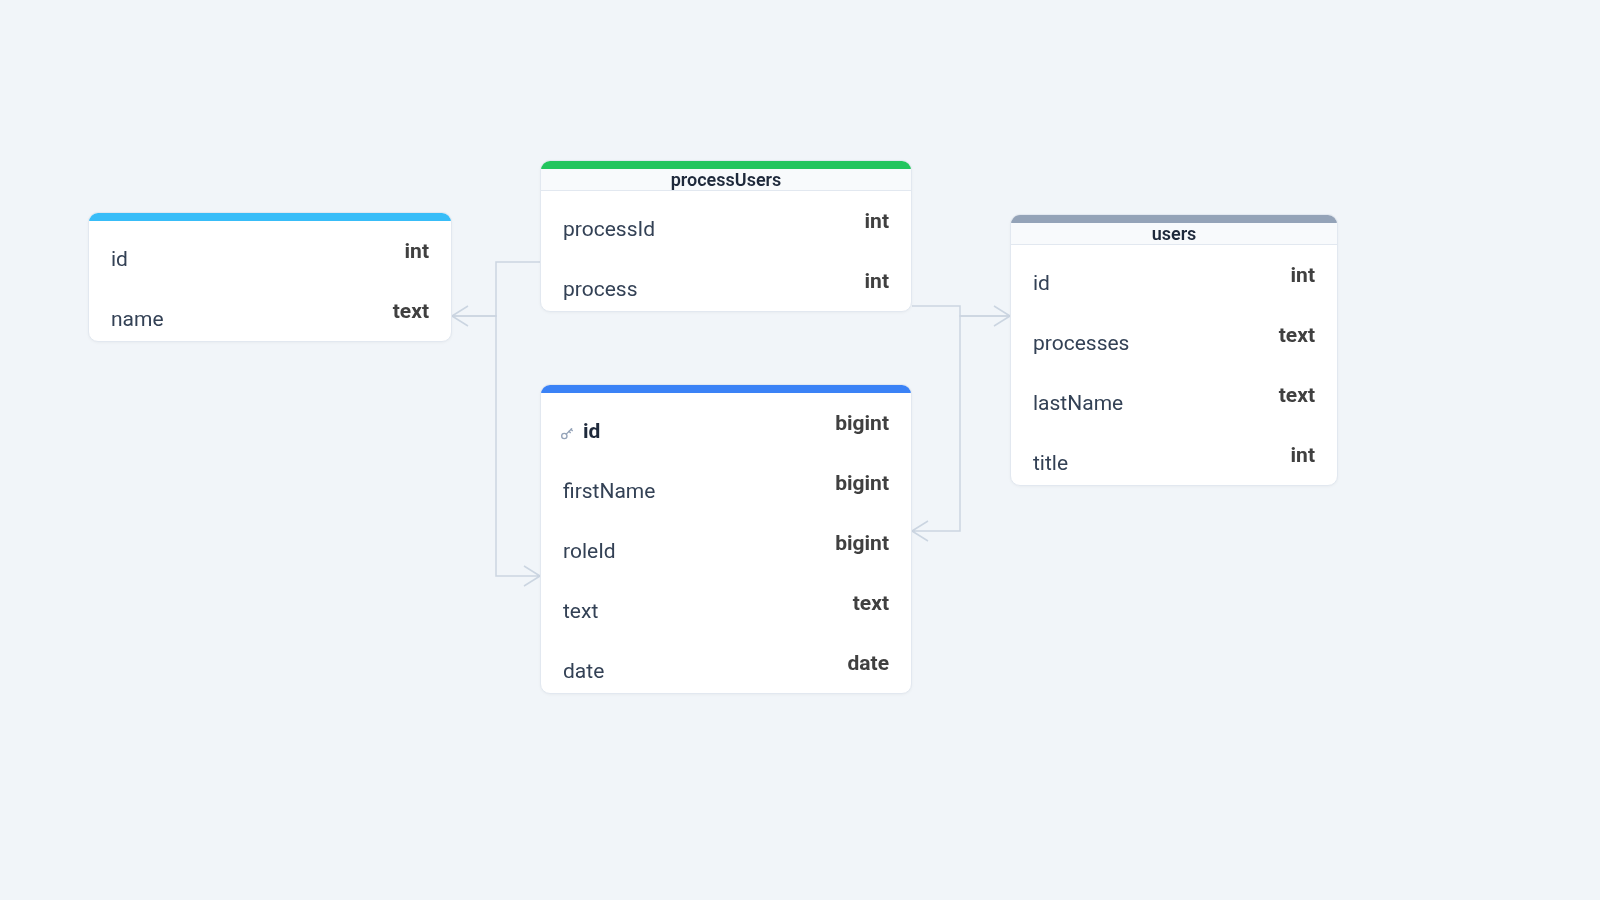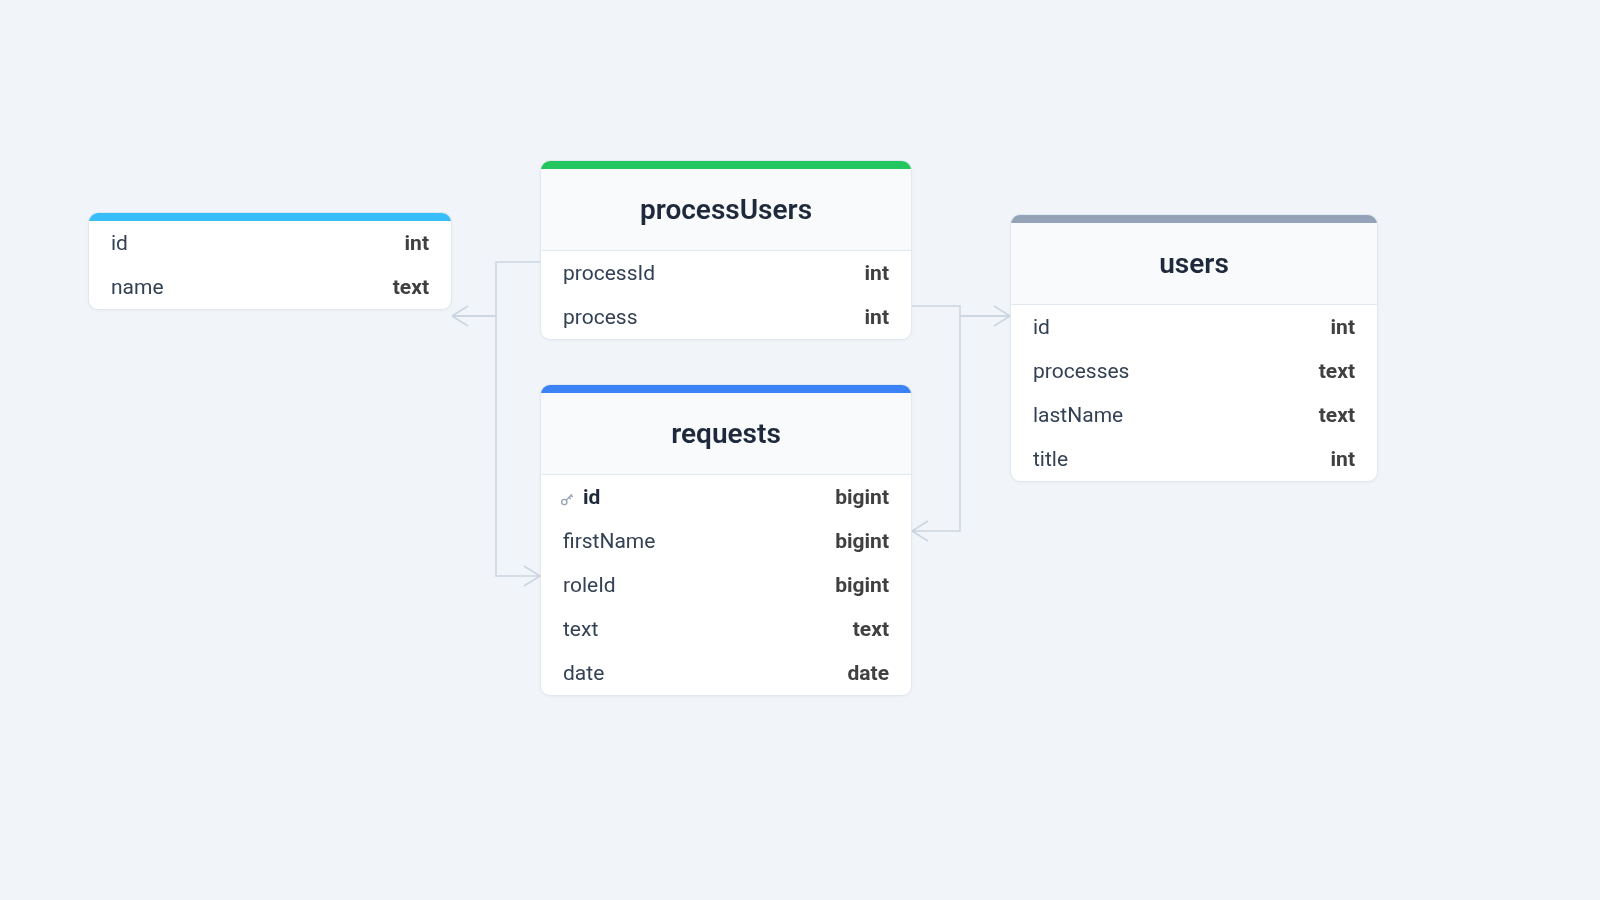--- a/index.html
+++ b/index.html
@@ -24,38 +24,39 @@
     overflow: hidden;
   }
   .table-stripe {
     height: 8px;
     width: 100%;
   }
   .table-title {
     background: #f8fafc;
     border-bottom: 1px solid #e2e8f0;
     text-align: center;
-    padding: 24px 10px;
-    font-size: 28px;
+    padding: 0 10px;
+    font-size: 18px;
     font-weight: 600;
     color: #1e293b;
   }
   .table-rows { }
   .table-row {
     display: flex;
     align-items: center;
     justify-content: space-between;
     padding: 10px 22px;
     font-size: 21px;
   }
   .col-name {
     color: #334155;
     display: flex;
     align-items: center;
     gap: 6px;
+    margin-top: 16px;
   }
   .col-name.pk { font-weight: 700; color: #1e293b; }
   .col-type {
     color: #404040;
     font-weight: 700;
   }
   .key-icon {
     width: 16px; height: 16px;
     display: inline-block;
     color: #94a3b8;
@@ -124,21 +125,20 @@
       </div>
       <div class="table-row">
         <span class="col-name">process</span>
         <span class="col-type">int</span>
       </div>
     </div>
   </div>
 
   <div class="table-card" style="left:540px; top:384px; width:372px;">
     <div class="table-stripe" style="background:#3b82f6"></div>
-    <div class="table-title">requests</div>
     <div class="table-rows">
       <div class="table-row">
         <span class="col-name pk">
           <span class="key-icon">
             <svg viewBox="0 0 24 24" fill="none" stroke="currentColor" stroke-width="2" stroke-linecap="round" stroke-linejoin="round">
                 <circle cx="8" cy="15" r="4"></circle>
                 <path d="M10.85 12.15L19 4"></path>
                 <path d="M18 5l2 2"></path>
                 <path d="M15 8l2 2"></path>
               </svg>
@@ -159,21 +159,21 @@
         <span class="col-name">text</span>
         <span class="col-type">text</span>
       </div>
       <div class="table-row">
         <span class="col-name">date</span>
         <span class="col-type">date</span>
       </div>
     </div>
   </div>
 
-  <div class="table-card" style="left:1010px; top:214px; width:368px;">
+  <div class="table-card" style="left:1010px; top:214px; width:328px;">
     <div class="table-stripe" style="background:#94a3b8"></div>
     <div class="table-title">users</div>
     <div class="table-rows">
       <div class="table-row">
         <span class="col-name">id</span>
         <span class="col-type">int</span>
       </div>
       <div class="table-row">
         <span class="col-name">processes</span>
         <span class="col-type">text</span>

